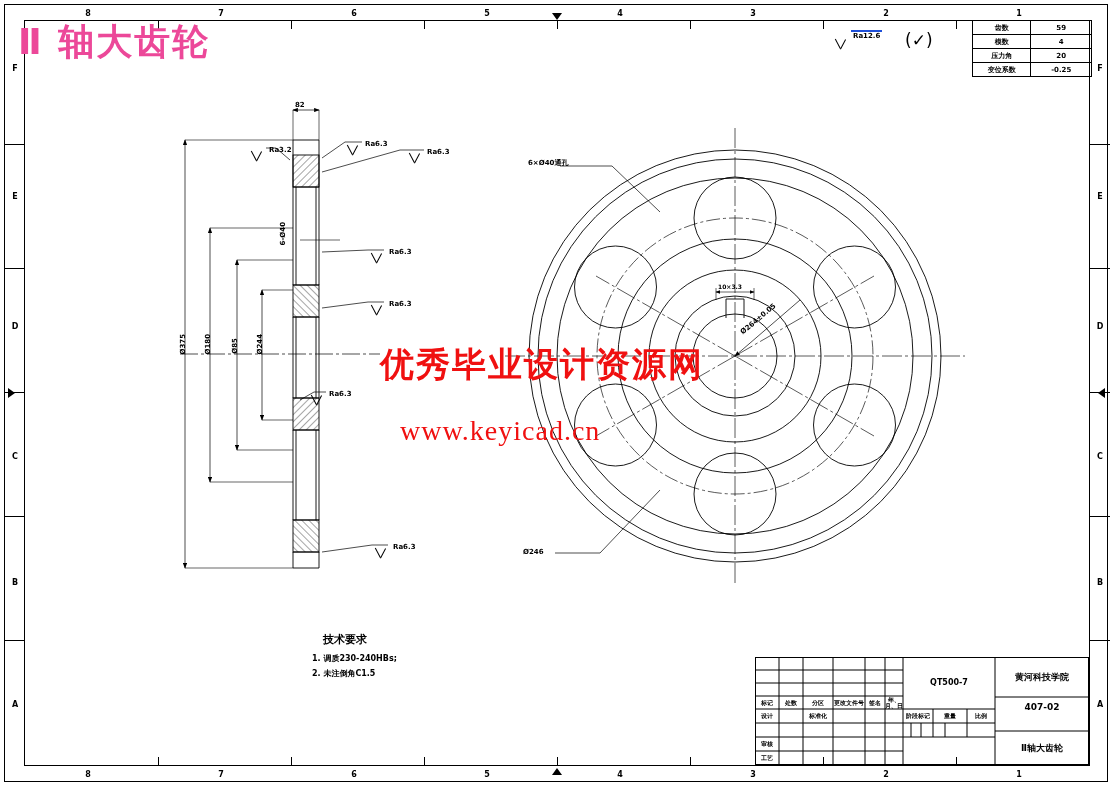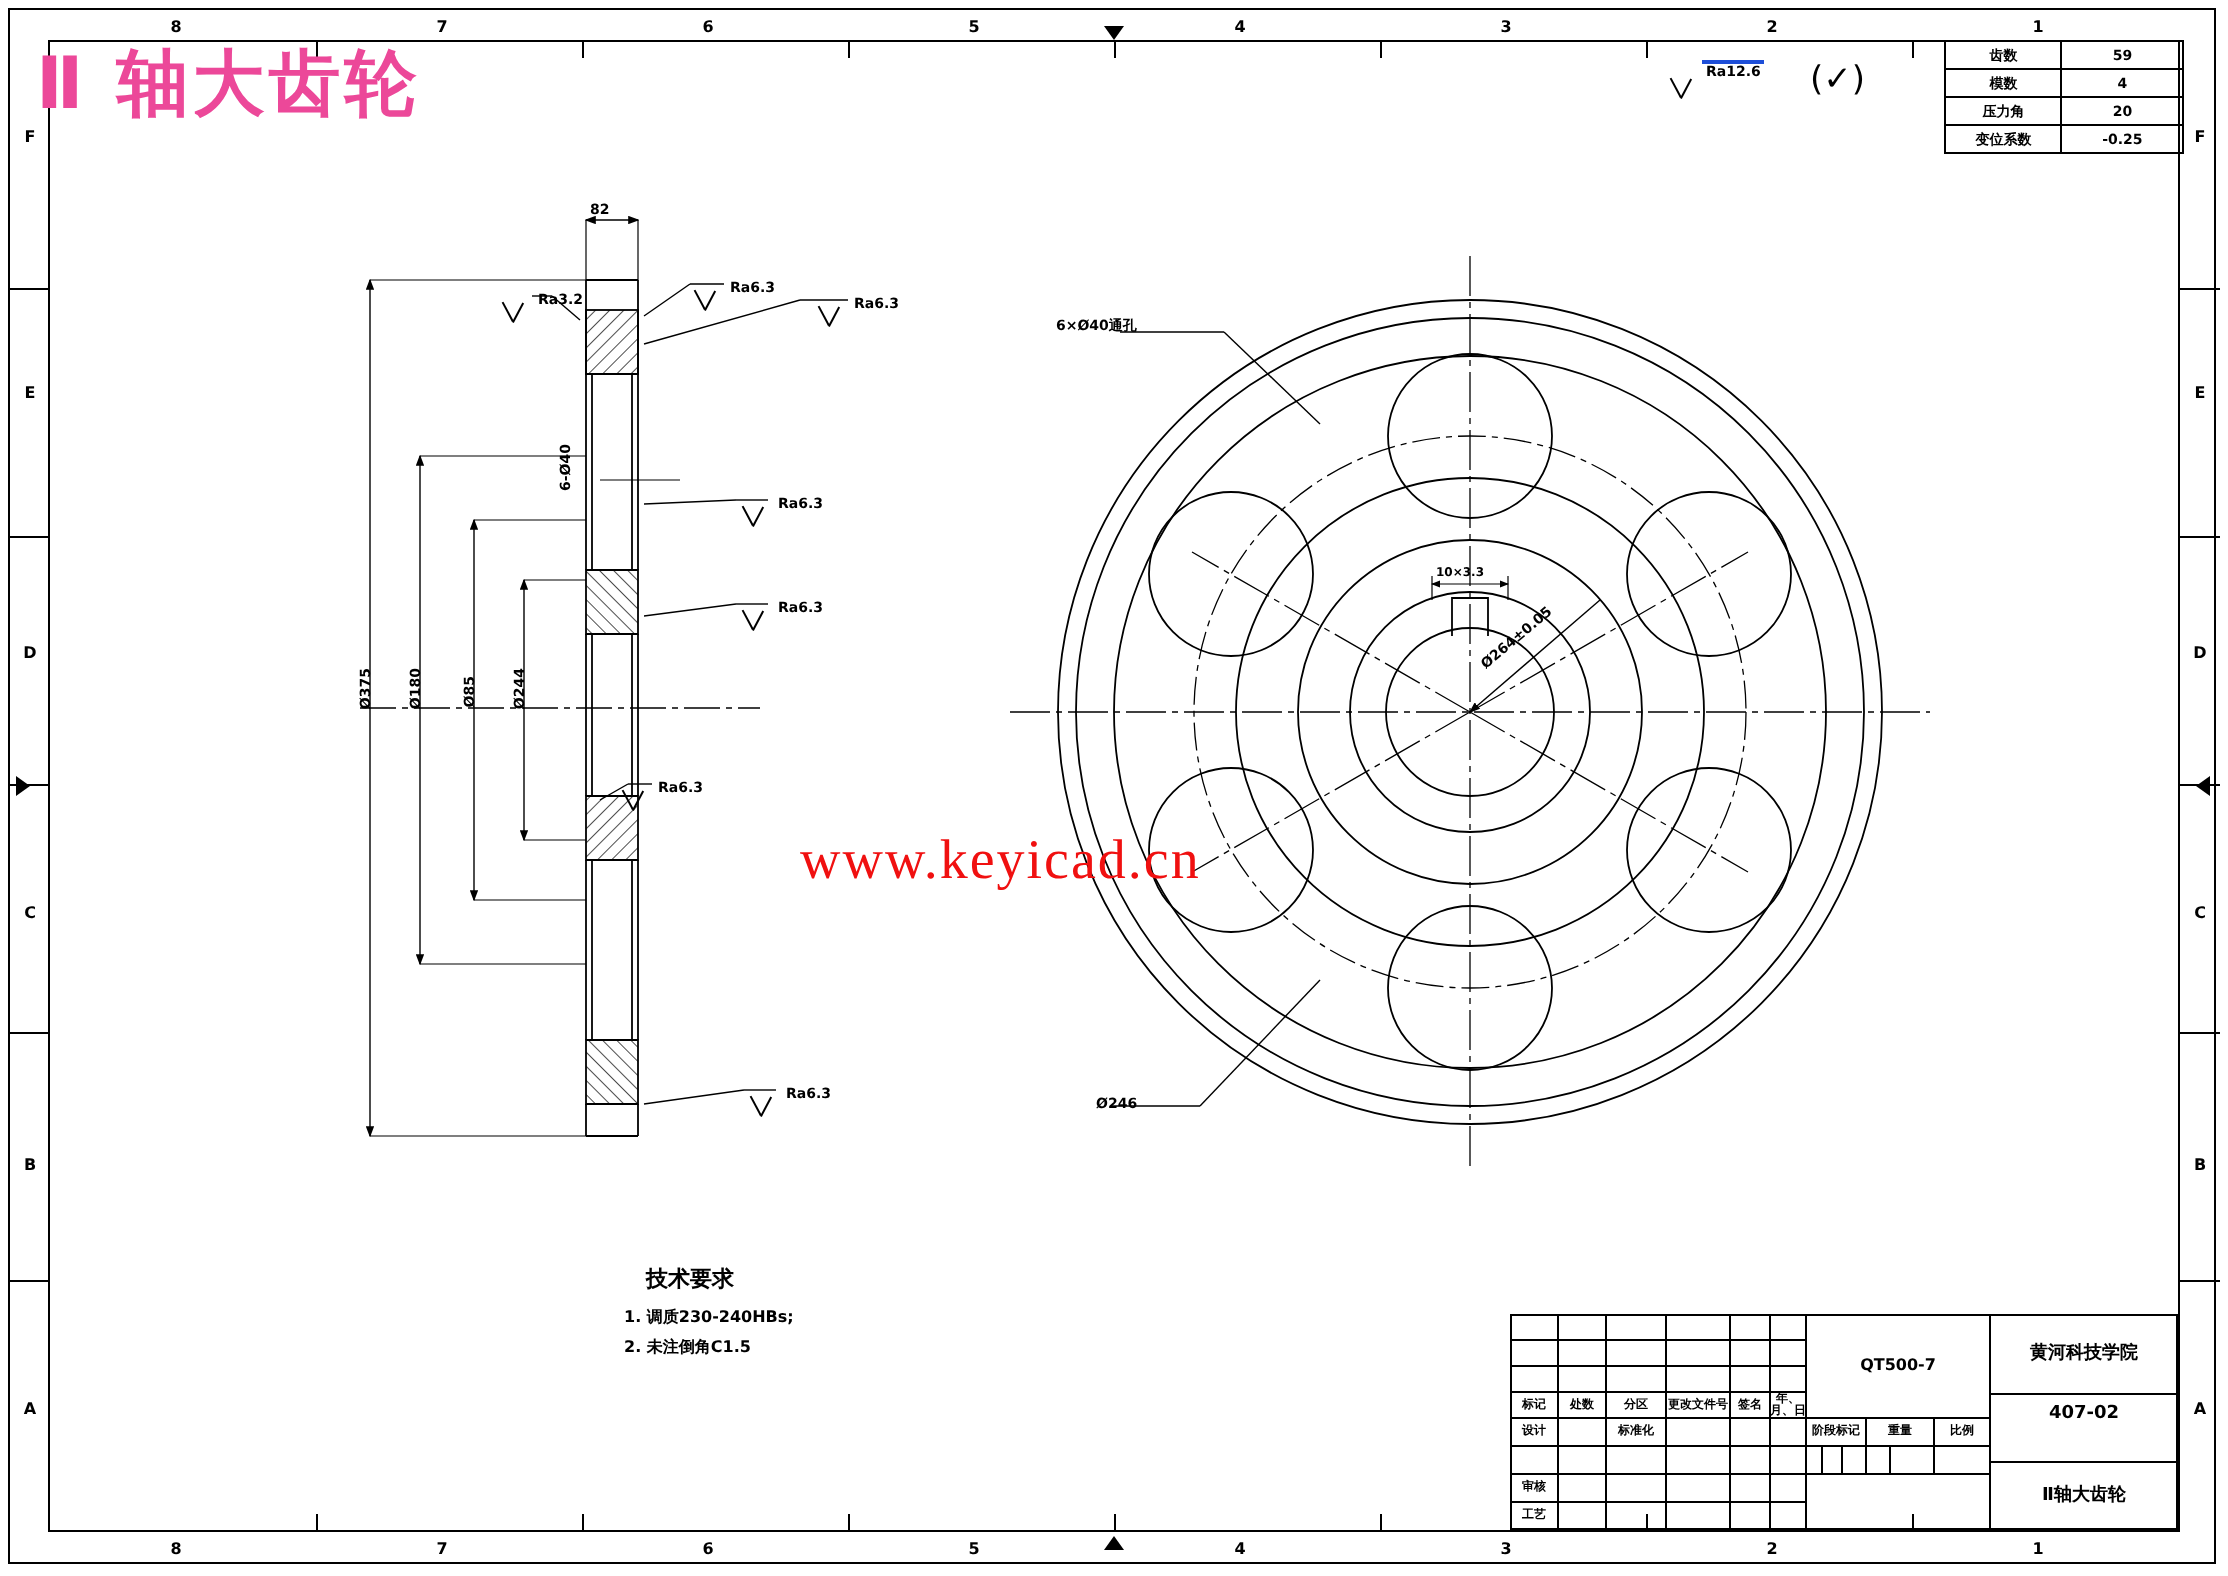--- a/index.html
+++ b/index.html
@@ -362,28 +362,29 @@
   <div class="rough" style="left:316px;top:386px;">
     <span class="glyph"></span>
     <span class="lbl">Ra6.3</span>
   </div>
   <div class="rough" style="left:380px;top:539px;">
     <span class="glyph"></span>
     <span class="lbl">Ra6.3</span>
   </div>
 
   <div class="t" style="left:528px;top:158px;">6×Ø40通孔</div>
-  <div class="t" style="left:548px;top:548px;">Ø246</div>
+  <div class="t" style="left:523px;top:548px;">Ø246</div>
   <div class="t" style="left:718px;top:283px;font-size:6px;">10×3.3</div>
   <div class="t" style="left:739px;top:330px;transform:rotate(-40deg);transform-origin:left top;">Ø264±0.05</div>
 
   <div class="t t9" style="left:323px;top:632px;font-size:11px;">技术要求</div>
   <div class="t t8" style="left:312px;top:653px;font-size:8px;">1. 调质230-240HBs;</div>
   <div class="t t8" style="left:312px;top:668px;font-size:8px;">2. 未注倒角C1.5</div>
 
+  <div class="wm1">优秀毕业设计资源网</div>
   <div class="wm2">www.keyicad.cn</div>
 
   <div class="tblock">
     <svg width="334" height="108" style="position:absolute;left:0;top:0;">
       <g stroke="#000" fill="none" stroke-width="1">
         <rect x="0.5" y="0.5" width="333" height="107"></rect>
 
         <line x1="148" y1="0" x2="148" y2="108"></line>
         <line x1="240" y1="0" x2="240" y2="108"></line>
 

